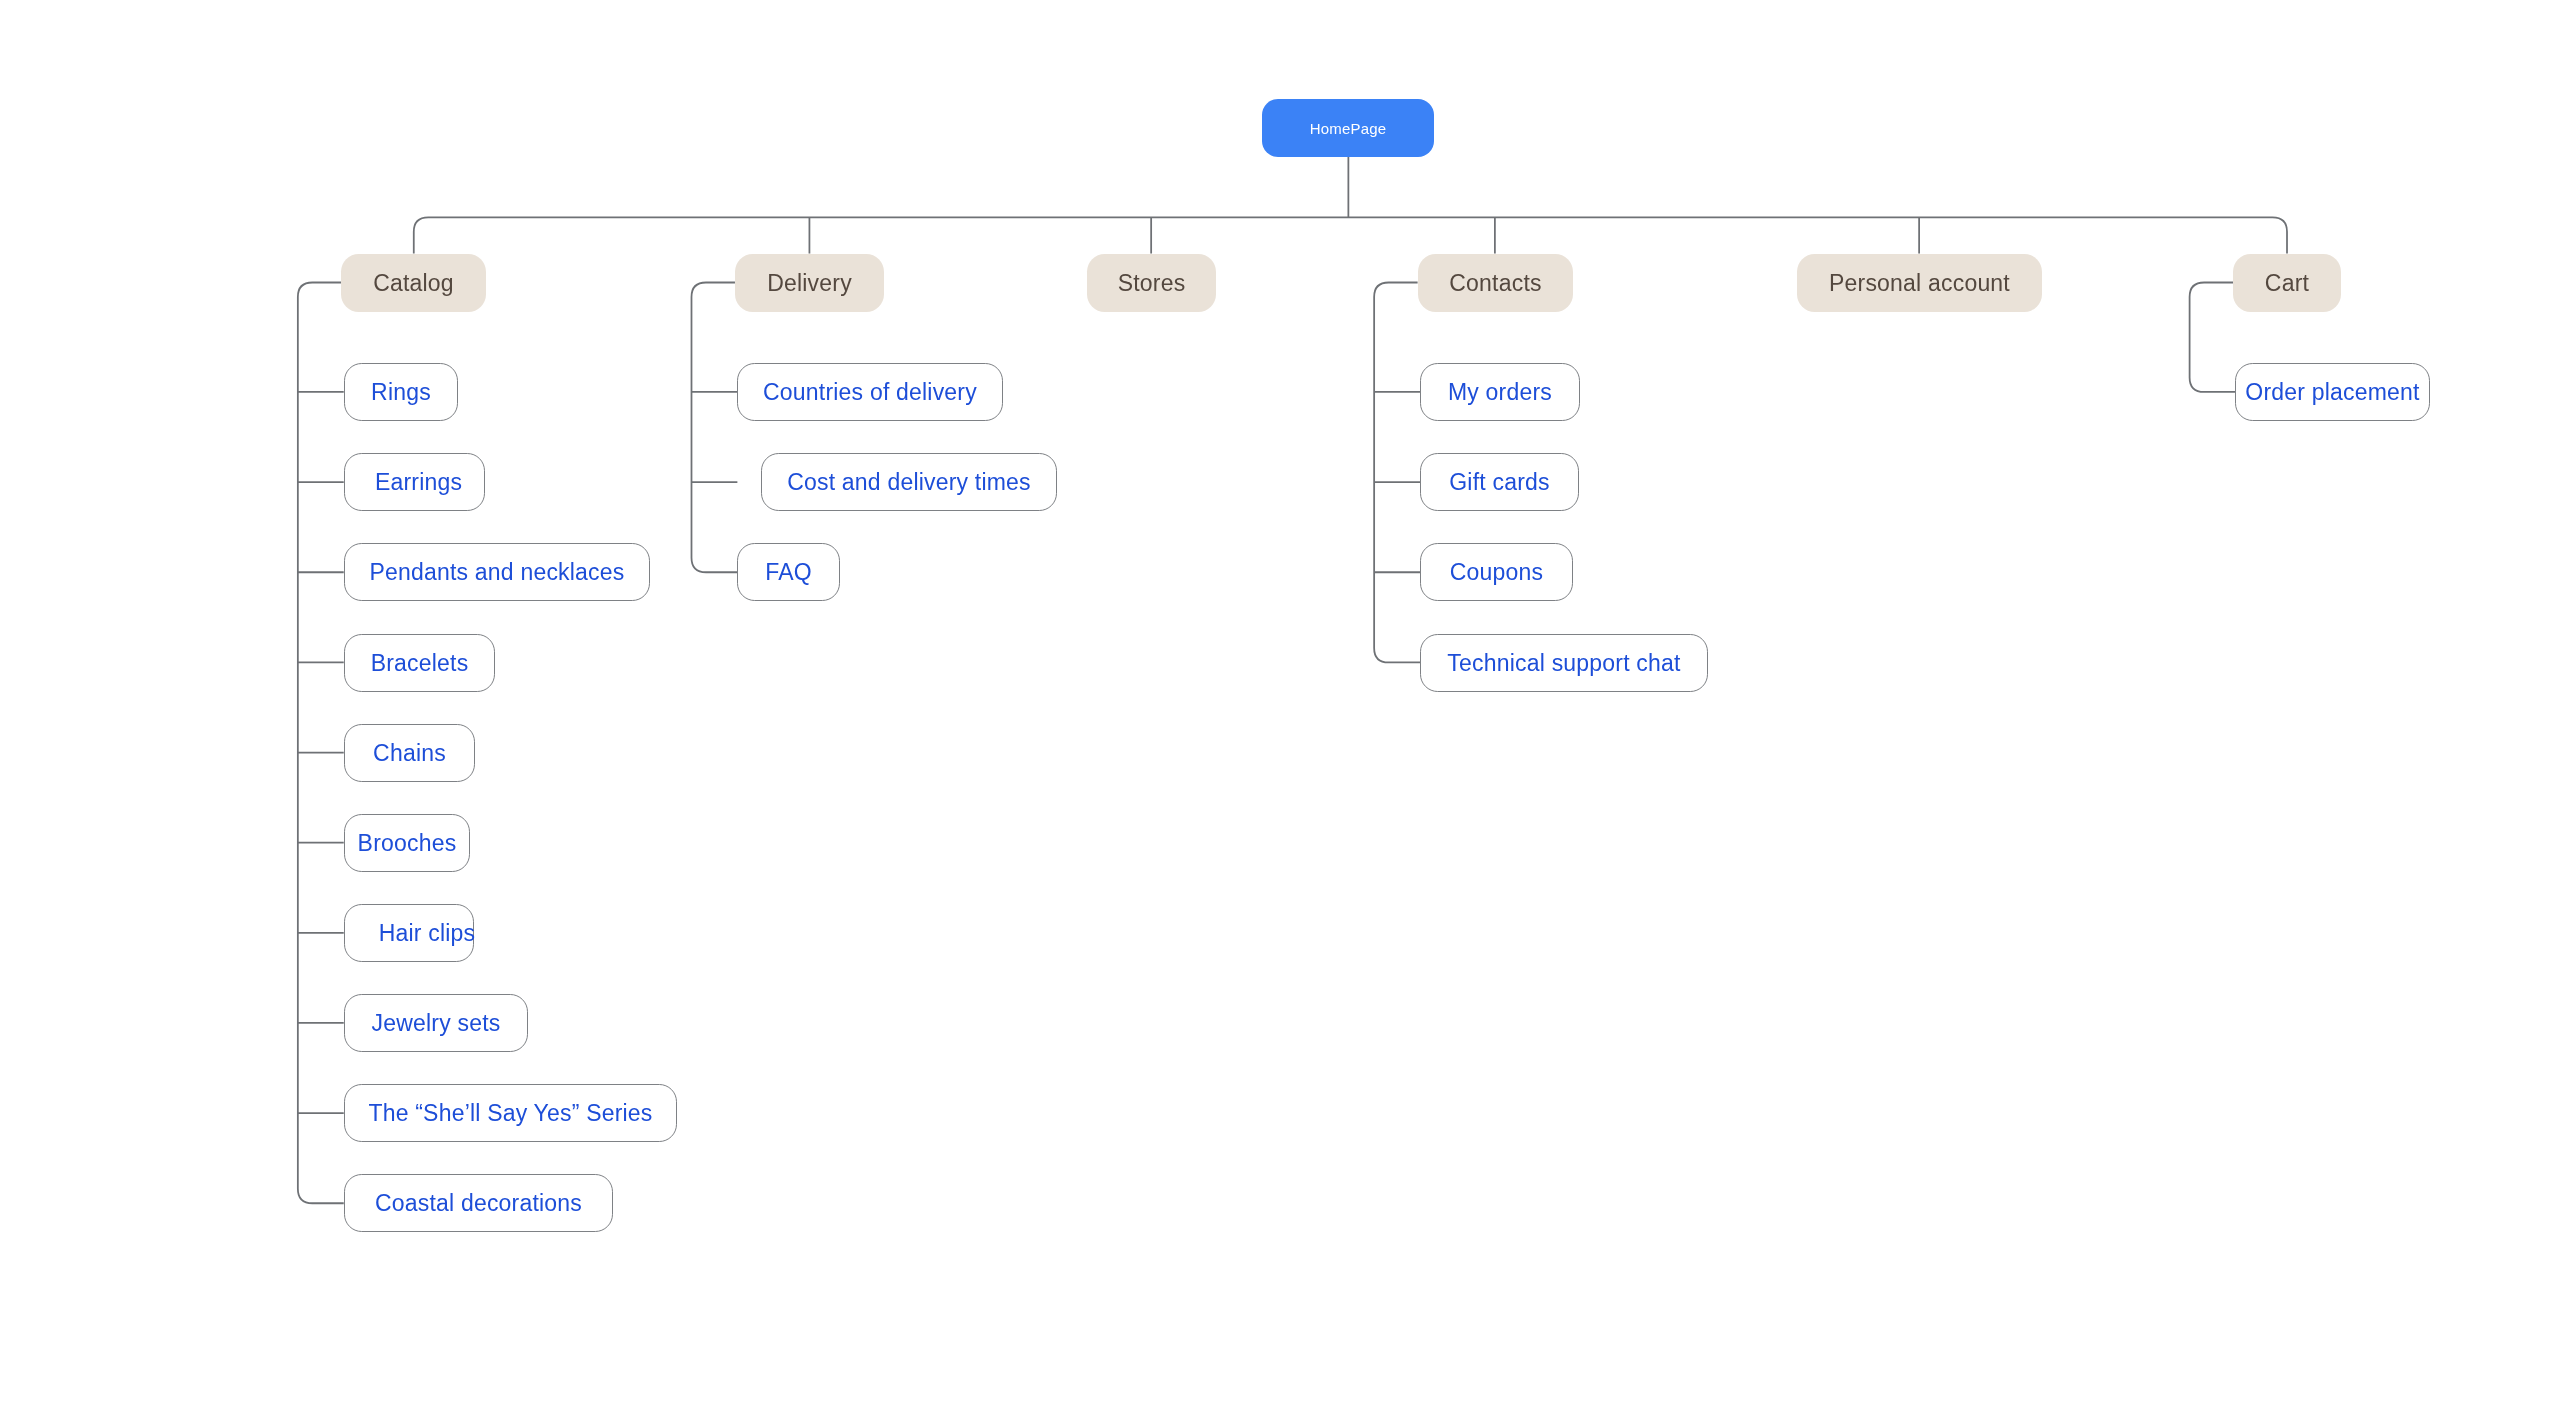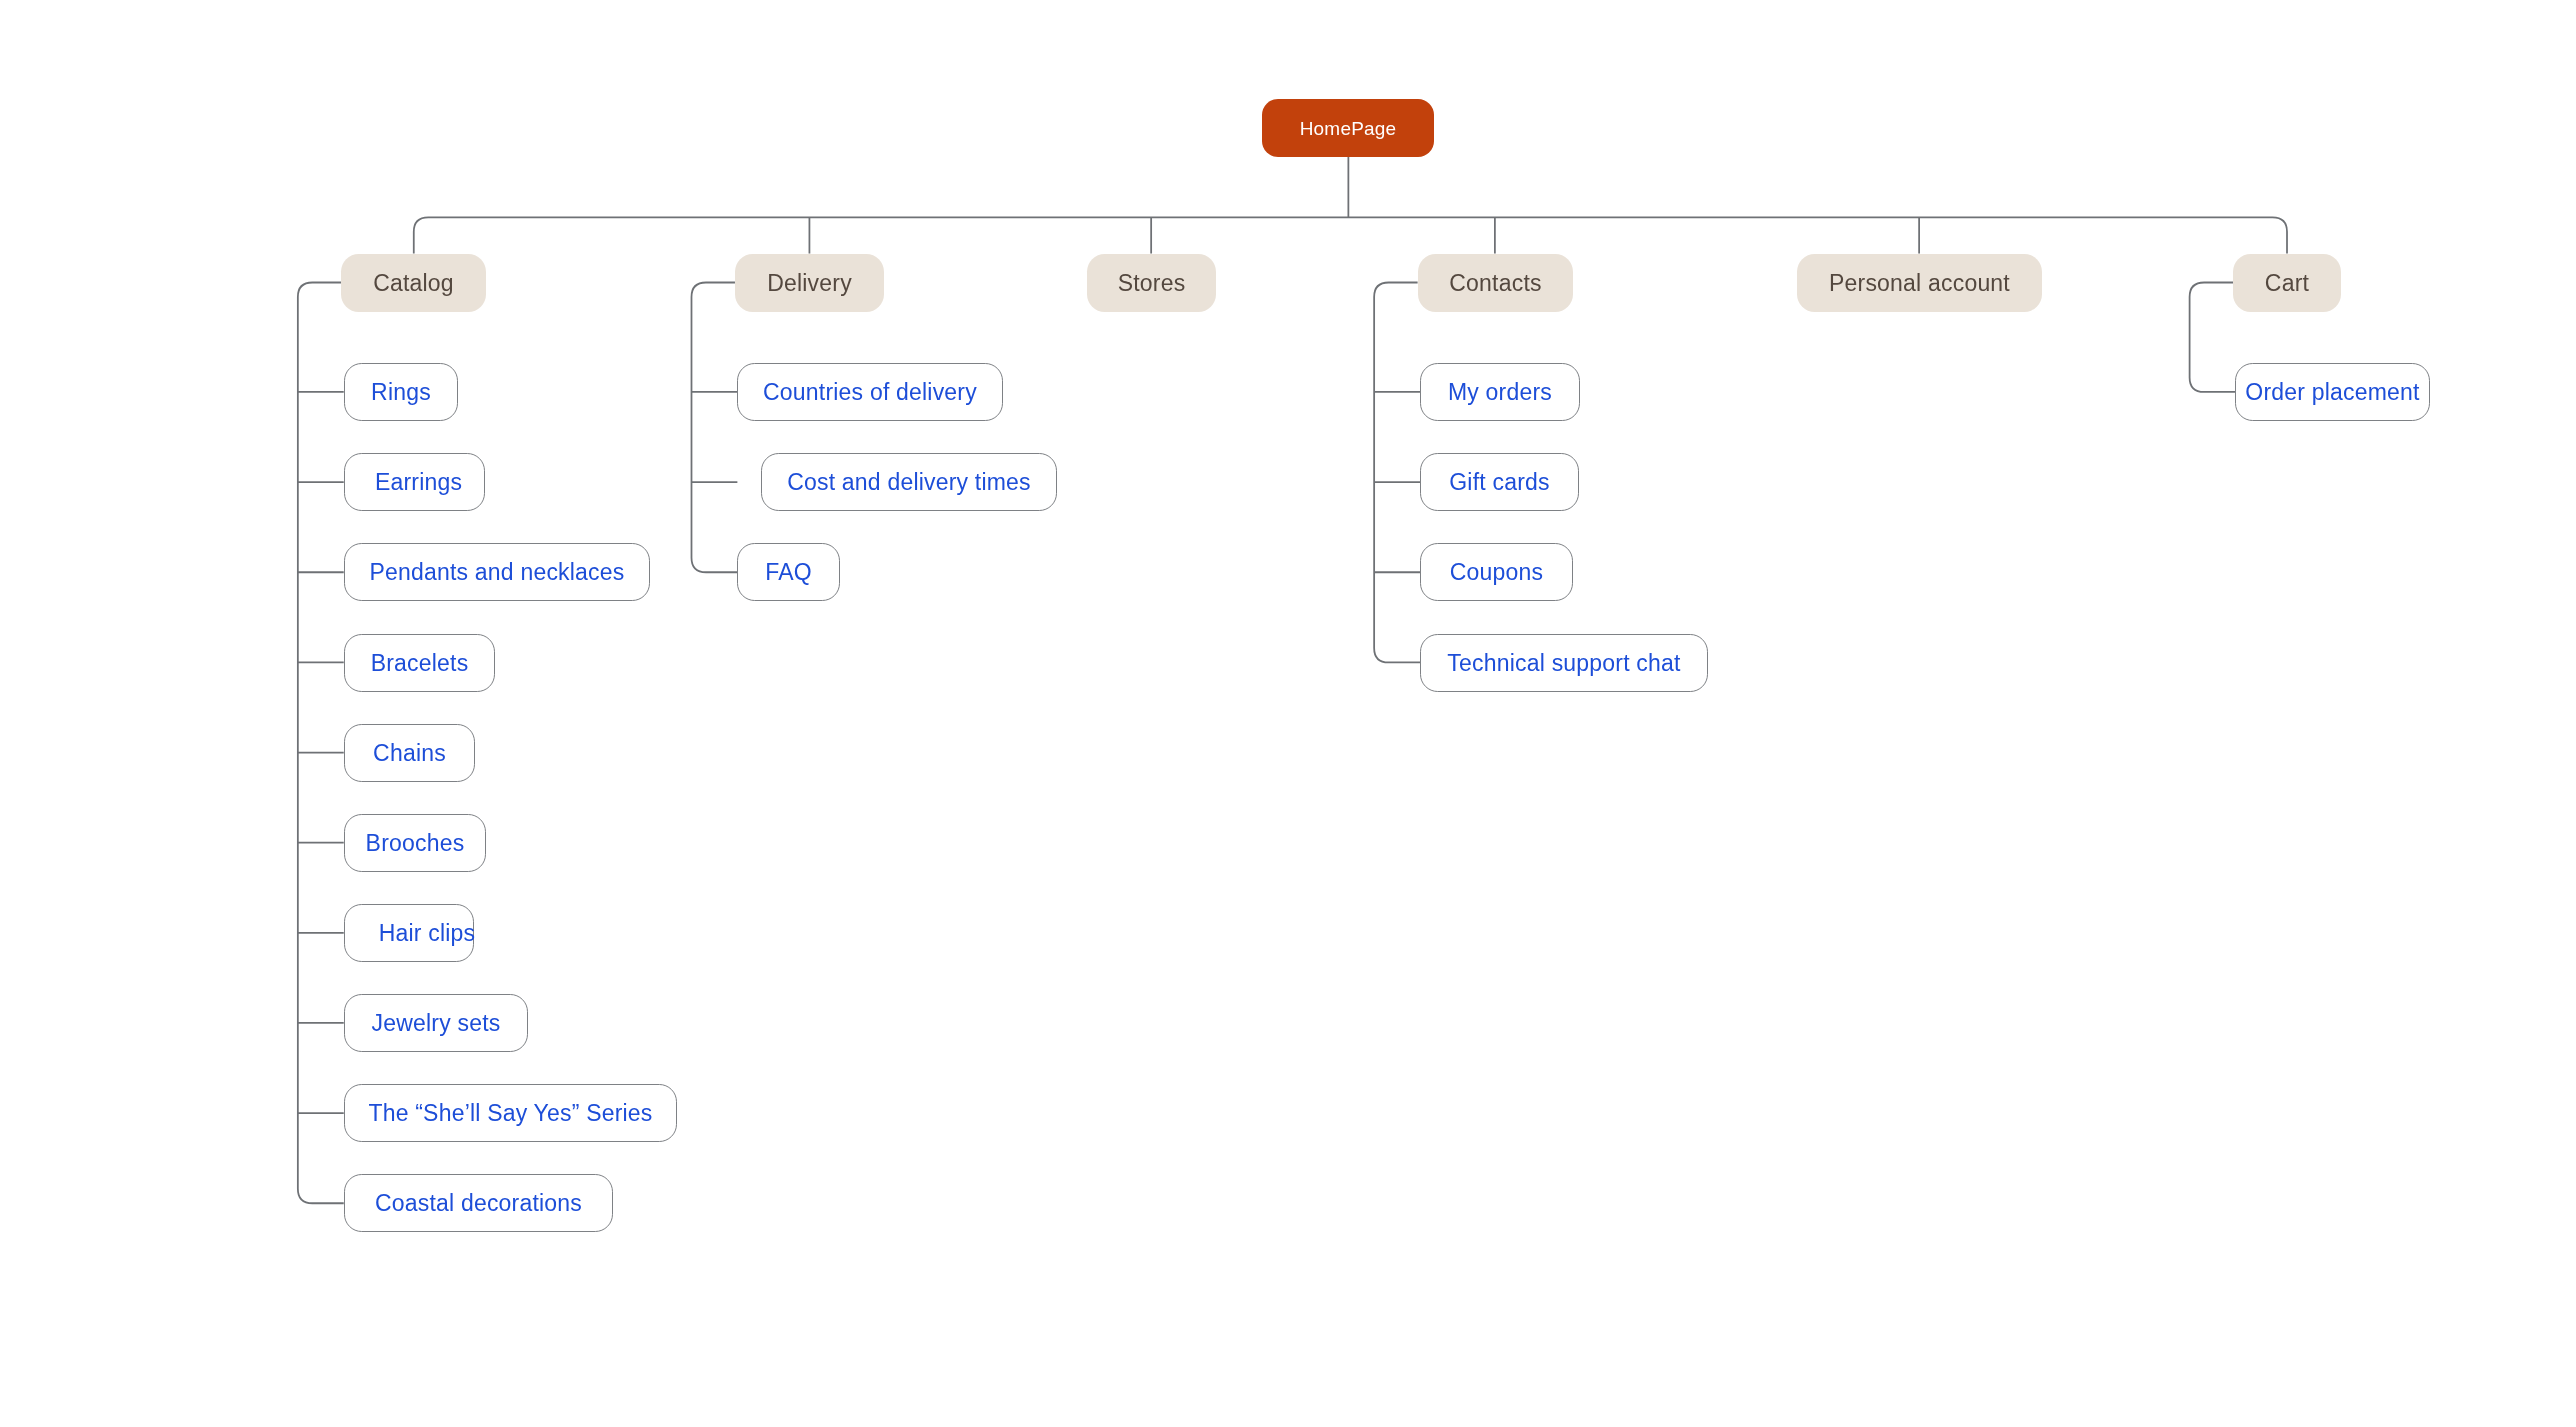--- a/index.html
+++ b/index.html
@@ -37,24 +37,24 @@
     height: 58px;
     white-space: nowrap;
     letter-spacing: 0.2px;
   }
   .node-label {
     display: block;
     line-height: 1;
   }
   
   .node.root {
-    background: #c2410c;
+    background: #3b82f6;
     border: none;
     color: #ffffff;
-    font-size: 19px;
+    font-size: 15px;
     border-radius: 16px;
   }
   
   .node.section {
     background: #EAE2D8;
     border: none;
     color: #54483F;
     font-size: 23px;
     border-radius: 17.7px;
   }
@@ -114,21 +114,21 @@
       </div>
       <div class="node leaf" style="left: 344px; top: 543px; width: 306px; height: 58px;">
         <span class="node-label">Pendants and necklaces</span>
       </div>
       <div class="node leaf" style="left: 344px; top: 634px; width: 151px; height: 58px;">
         <span class="node-label">Bracelets</span>
       </div>
       <div class="node leaf" style="left: 344px; top: 724px; width: 131px; height: 58px;">
         <span class="node-label">Chains</span>
       </div>
-      <div class="node leaf" style="left: 344px; top: 814px; width: 142px; height: 58px;">
+      <div class="node leaf" style="left: 344px; top: 814px; width: 126px; height: 58px;">
         <span class="node-label">Brooches</span>
       </div>
       <div class="node leaf" style="left: 344px; top: 904px; width: 130px; height: 58px; padding-left: 36px;">
         <span class="node-label">Hair clips</span>
       </div>
       <div class="node leaf" style="left: 344px; top: 994px; width: 184px; height: 58px;">
         <span class="node-label">Jewelry sets</span>
       </div>
       <div class="node leaf" style="left: 344px; top: 1084px; width: 333px; height: 58px;">
         <span class="node-label">The “She’ll Say Yes” Series</span>

